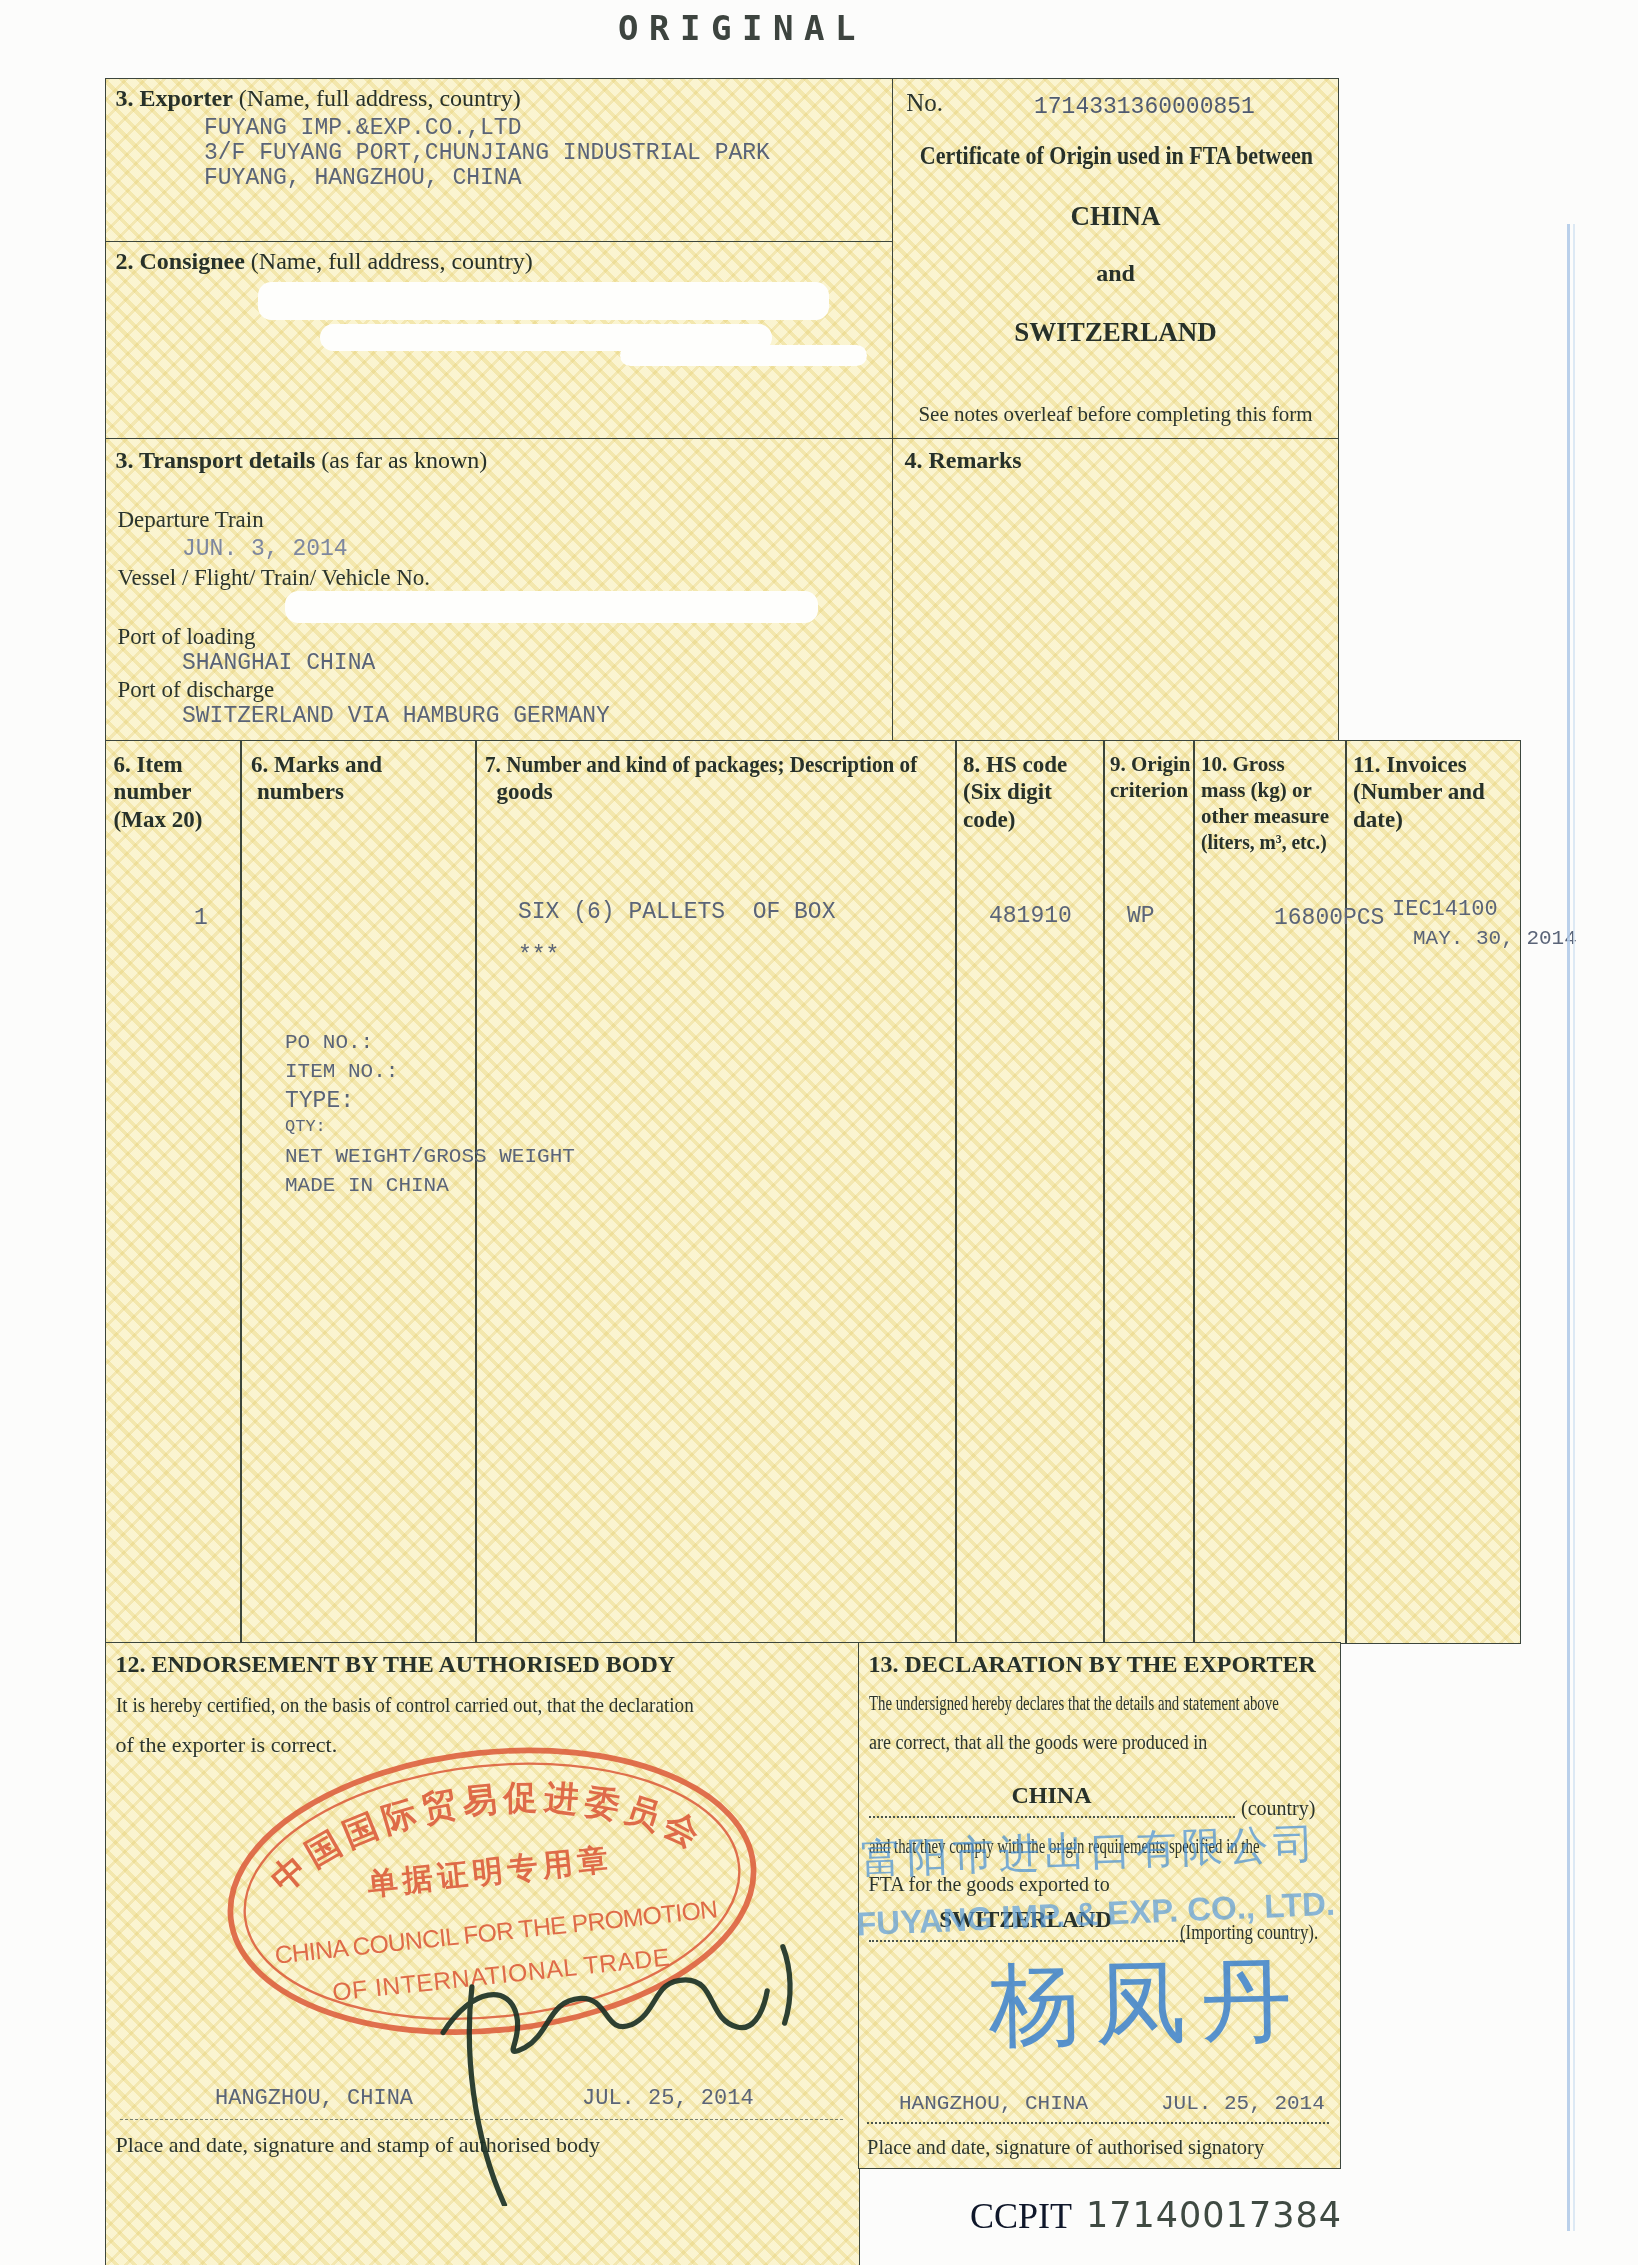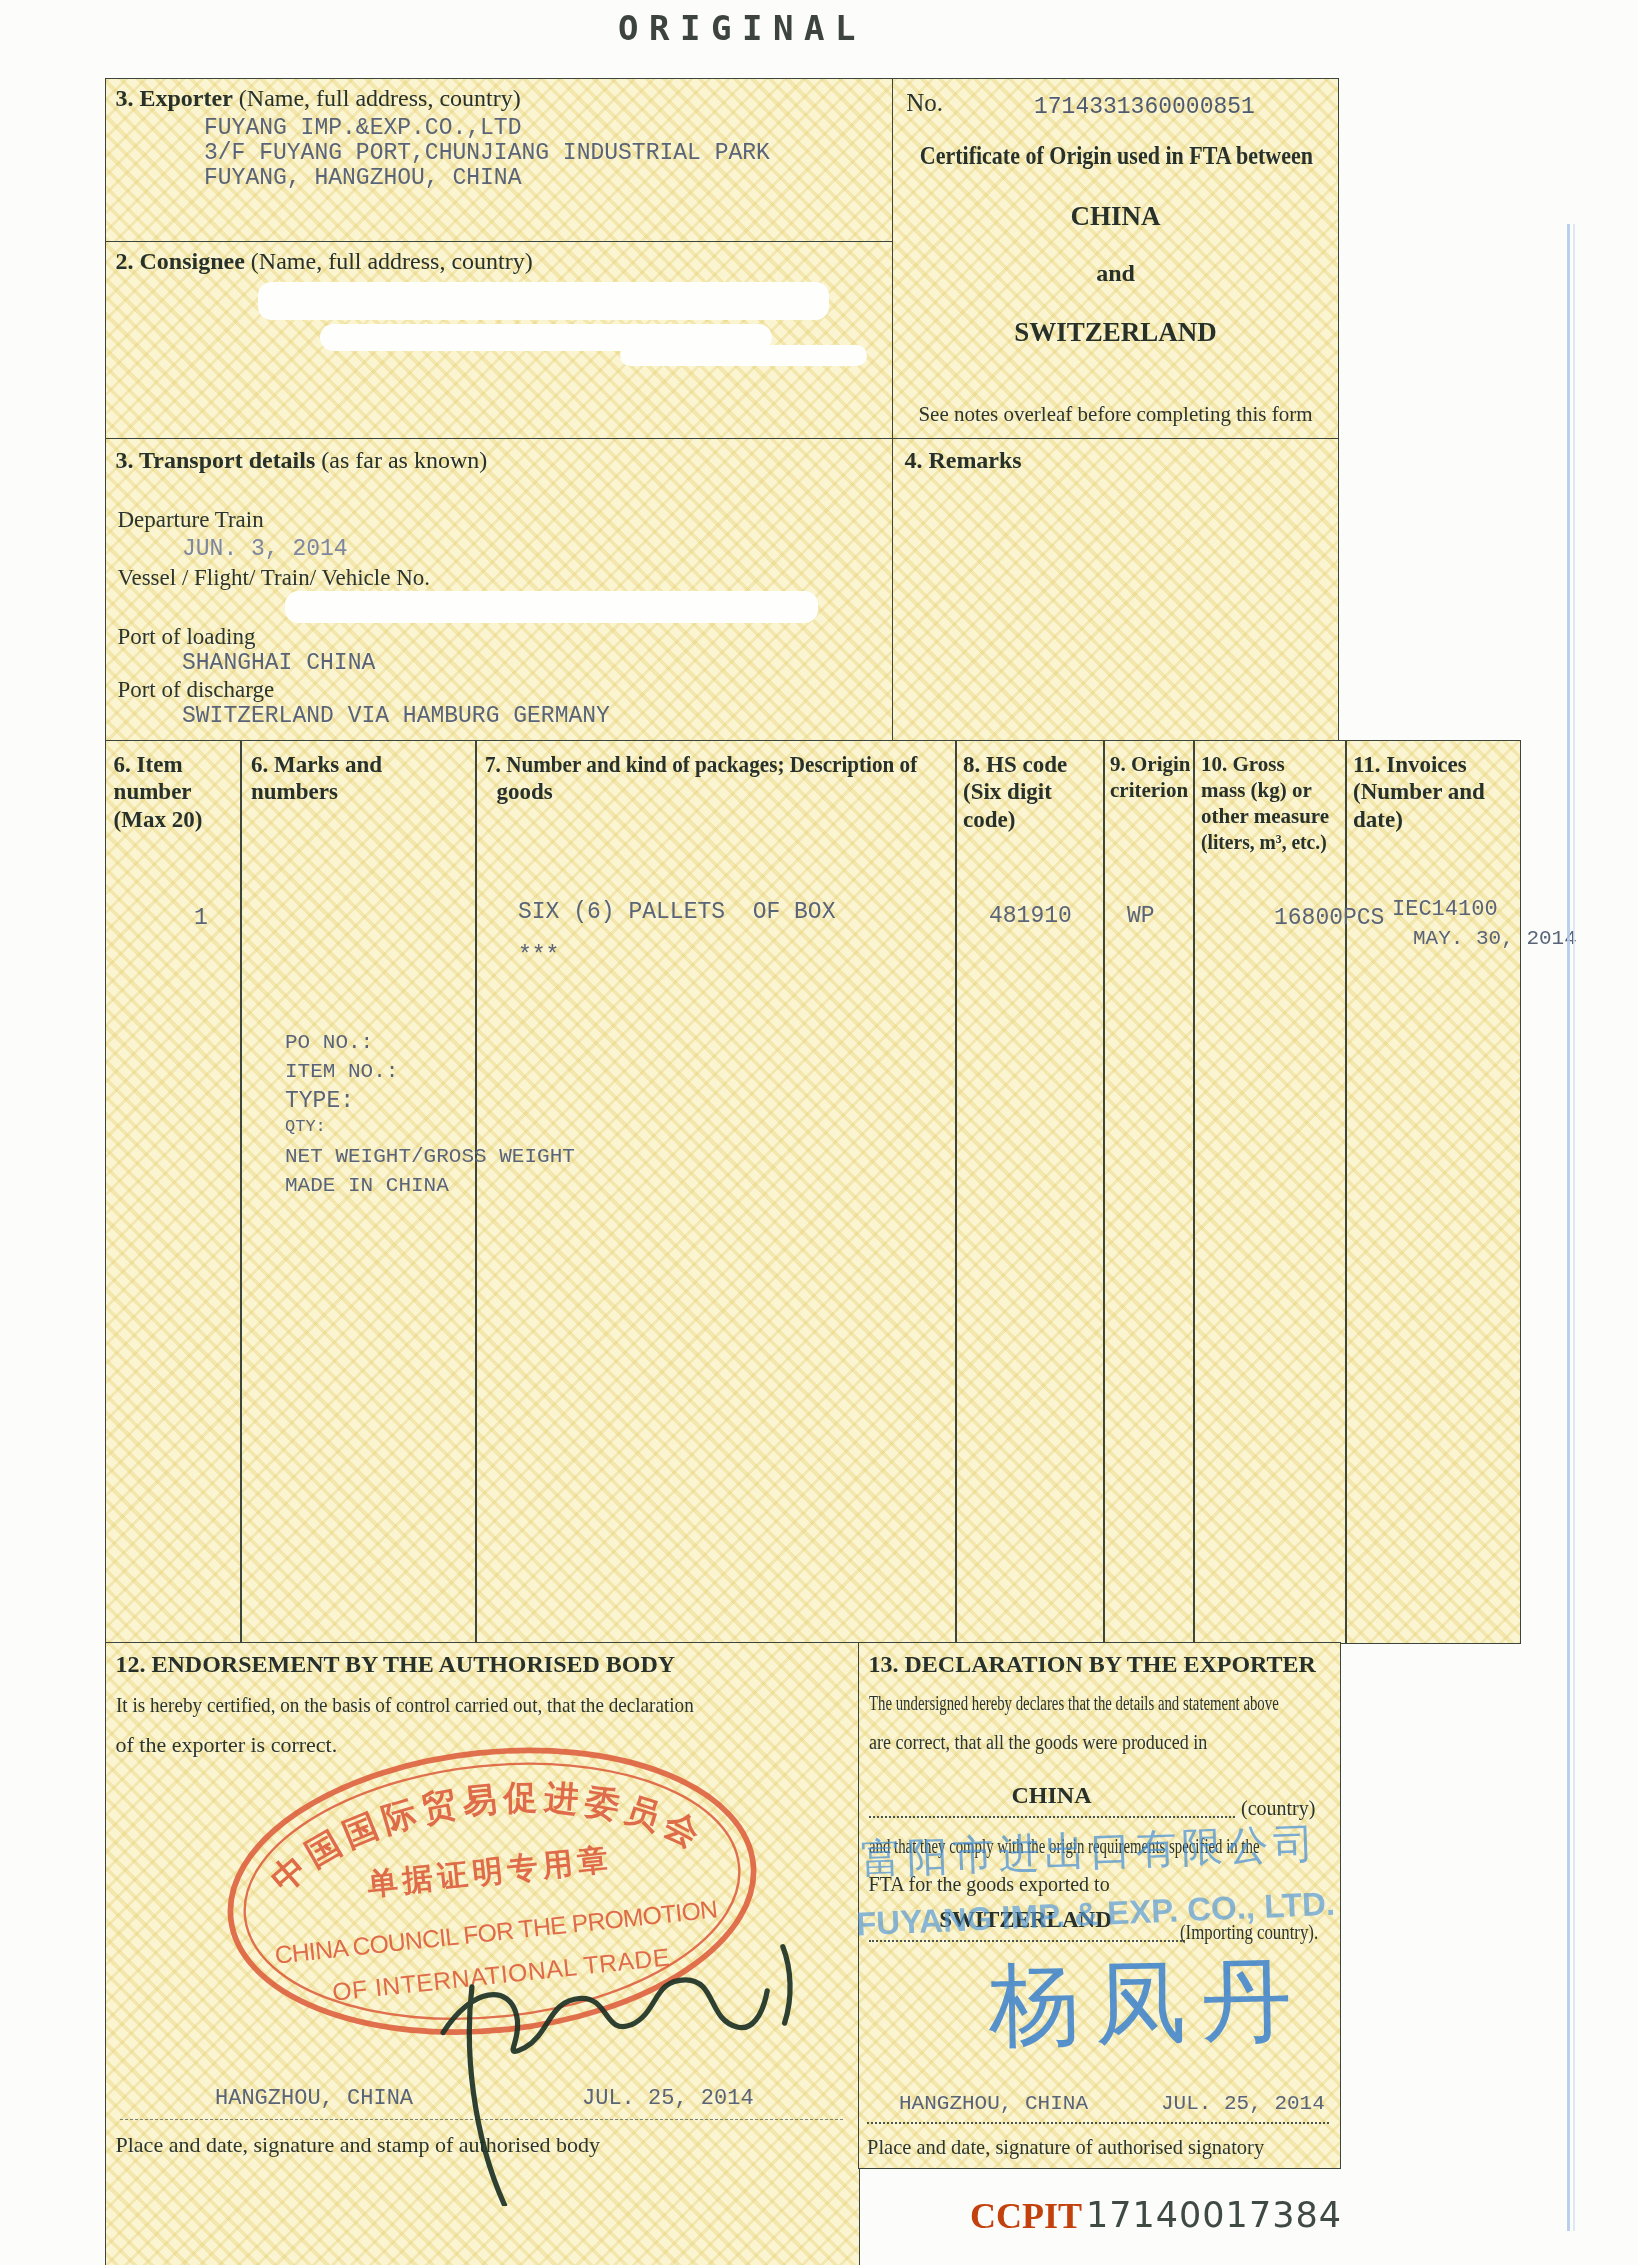--- a/index.html
+++ b/index.html
@@ -92,21 +92,21 @@
     <div class="vl" style="left:1087px"></div>
     <div class="vl" style="left:1239px"></div>
 
     <div class="hc" style="left:7.6px;top:9.5px;width:124px">
       <div>6. Item</div>
       <div>number</div>
       <div>(Max 20)</div>
     </div>
     <div class="hc" style="left:145px;top:9.5px;width:219px">
       <div>6. Marks and</div>
-      <div style="margin-left:0">numbers</div>
+      <div style="margin-left:6px">numbers</div>
     </div>
     <div class="hc" style="left:379px;top:9.5px;width:468px">
       <div><span class="sqz" style="transform:scaleX(0.92)">7. Number and kind of packages; Description of</span></div>
       <div style="margin-left:11.4px">goods</div>
     </div>
     <div class="hc" style="left:857px;top:9.5px;width:138px">
       <div>8. HS code</div>
       <div>(Six digit</div>
       <div>code)</div>
     </div>
@@ -194,19 +194,19 @@
       <path d="M118,30 C102,95 100,185 124,262"></path>
       <path d="M82,74 C118,30 158,32 161,66 C164,94 138,110 166,100 C194,88 196,54 230,56 C260,58 250,98 280,90 C310,80 308,46 342,50 C374,54 360,94 390,106 C404,112 418,98 426,72"></path>
       <path d="M448,28 C454,52 452,82 440,108"></path>
     </g>
   </svg>
 
   <div class="pos bstamp" style="left:861px;top:1824px;font-size:41px;letter-spacing:4.8px;color:rgba(74,146,213,0.72);transform:rotate(-2deg)">富阳市进出口有限公司</div>
   <div class="pos bstamp" style="left:856px;top:1895px;font-size:33px;font-weight:bold;color:rgba(84,152,216,0.68);transform:rotate(-2.5deg)">FUYANG IMP. &amp; EXP. CO., LTD.</div>
   <div class="pos bstamp" style="left:989px;top:1942px;font-size:91px;letter-spacing:15px;color:rgba(58,128,204,0.85);transform:rotate(-1deg)">杨凤丹</div>
 
-  <div class="pos" style="left:970px;top:2195px;font-weight:bold;font-size:36px;color:#c2410c">CCPIT</div>
+  <div class="pos" style="left:970px;top:2195px;font-weight:normal;font-size:36px;color:#0f172a">CCPIT</div>
   <div class="pos" style="left:1086px;top:2195px;font-family:'DejaVu Sans',sans-serif;font-size:35px;letter-spacing:1px;color:#3f4a42">17140017384</div>
 
   <div class="pos" style="left:1567px;top:224px;width:2.9px;height:2007px;background:#aec8e6;opacity:0.85"></div>
   <div class="pos" style="left:1573px;top:224px;width:1.9px;height:2007px;background:#d5e3f2;opacity:0.8"></div>
 </div>
 
 
 </body></html>

